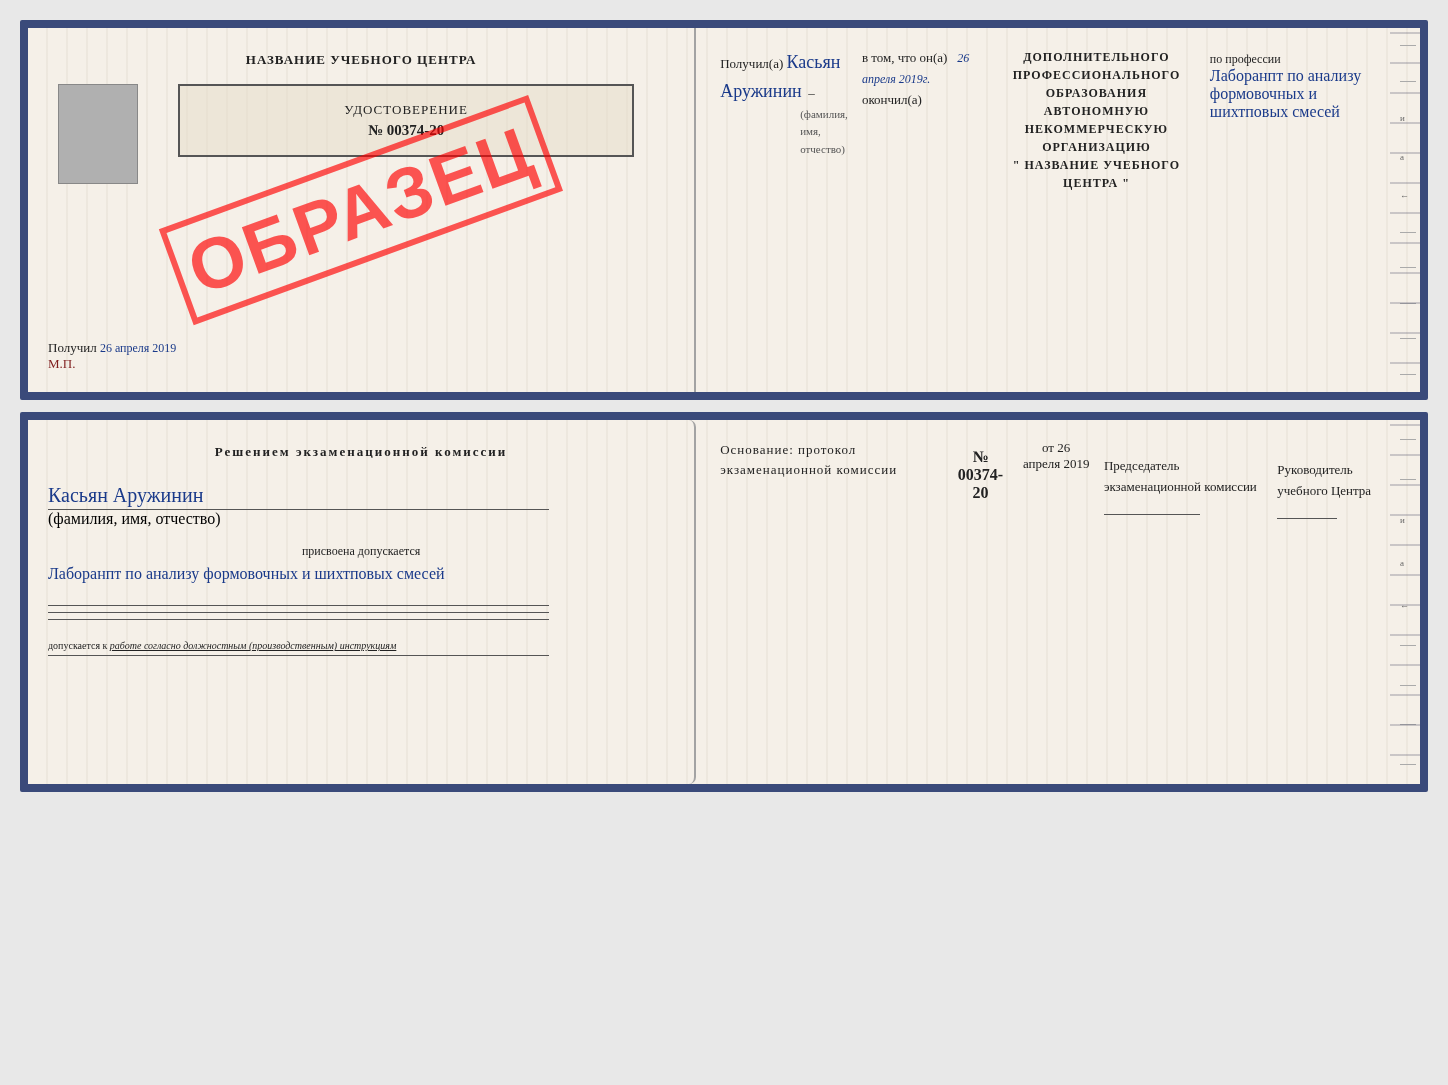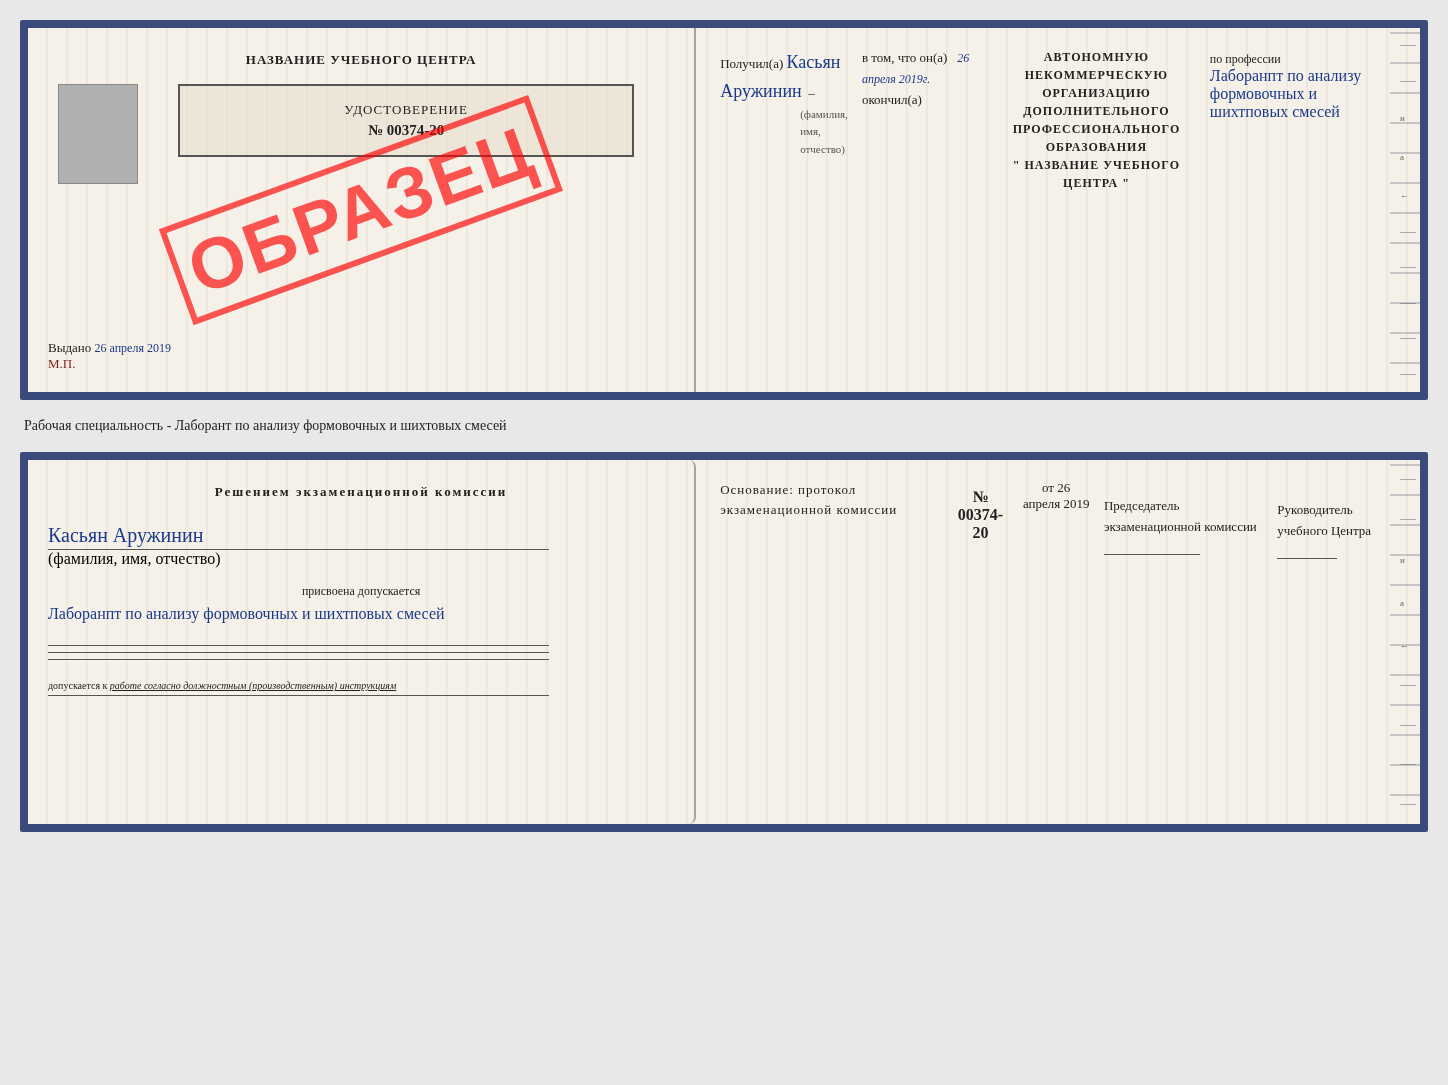--- a/index.html
+++ b/index.html
@@ -246,21 +246,21 @@
           <div class="certificate-box">
             <div class="cert-label">УДОСТОВЕРЕНИЕ</div>
             <div class="cert-number">№ 00374-20</div>
           </div>
         </div>
       </div>
 
       <div class="stamp-obrazec">ОБРАЗЕЦ</div>
 
       <div class="issued-line">
-        <span>Выдано</span>
+        <span>Получил</span>
         <span class="handwritten-sm">26 апреля 2019</span>
       </div>
       <div class="mp-line">М.П.</div>
     </div>
 
     <div class="doc-right">
 
       <div class="right-row">
         <span>Получил(а)</span>
         <span class="handwritten">Касьян Аружинин</span>
@@ -271,22 +271,22 @@
 
       <div class="right-row">
         <span>в том, что он(а)</span>
         &nbsp;
         <span class="handwritten-sm" style="font-style:italic;">26 апреля 2019г.</span>
         &nbsp;&nbsp;&nbsp;&nbsp;
         <span>окончил(а)</span>
       </div>
 
       <div class="block-title">
+        <div>ДОПОЛНИТЕЛЬНОГО ПРОФЕССИОНАЛЬНОГО ОБРАЗОВАНИЯ</div>
         <div>АВТОНОМНУЮ НЕКОММЕРЧЕСКУЮ ОРГАНИЗАЦИЮ</div>
-        <div>ДОПОЛНИТЕЛЬНОГО ПРОФЕССИОНАЛЬНОГО ОБРАЗОВАНИЯ</div>
         <div>"   НАЗВАНИЕ УЧЕБНОГО ЦЕНТРА   "</div>
       </div>
 
       <div class="profession-line">
         <span>по профессии</span>
         <br>
         <span class="handwritten" style="font-size:16px;">Лаборанпт по анализу формовочных и шихтповых смесей</span>
       </div>
 
       <div class="side-lines">
@@ -297,21 +297,20 @@
         <span style="font-size:9px;color:#666;">←</span>
         <span class="side-tick"></span>
         <span class="side-tick"></span>
         <span class="side-tick"></span>
         <span class="side-tick"></span>
         <span class="side-tick"></span>
       </div>
     </div>
   </div>
 
-  <div class="between-text">Рабочая специальность - Лаборант по анализу формовочных и шихтовых смесей</div>
 
   <div class="document-card">
 
     <div class="doc-left" style="align-items:flex-start;border-radius:7px;">
 
       <div class="center-title" style="text-align:center;width:100%;letter-spacing:2px;">Решением экзаменационной комиссии</div>
 
       <div style="margin-top:16px;width:100%;">
         <span class="handwritten" style="font-size:20px;">Касьян Аружинин</span>
         <div style="border-bottom:1px solid #555;width:80%;margin-top:2px;"></div>

